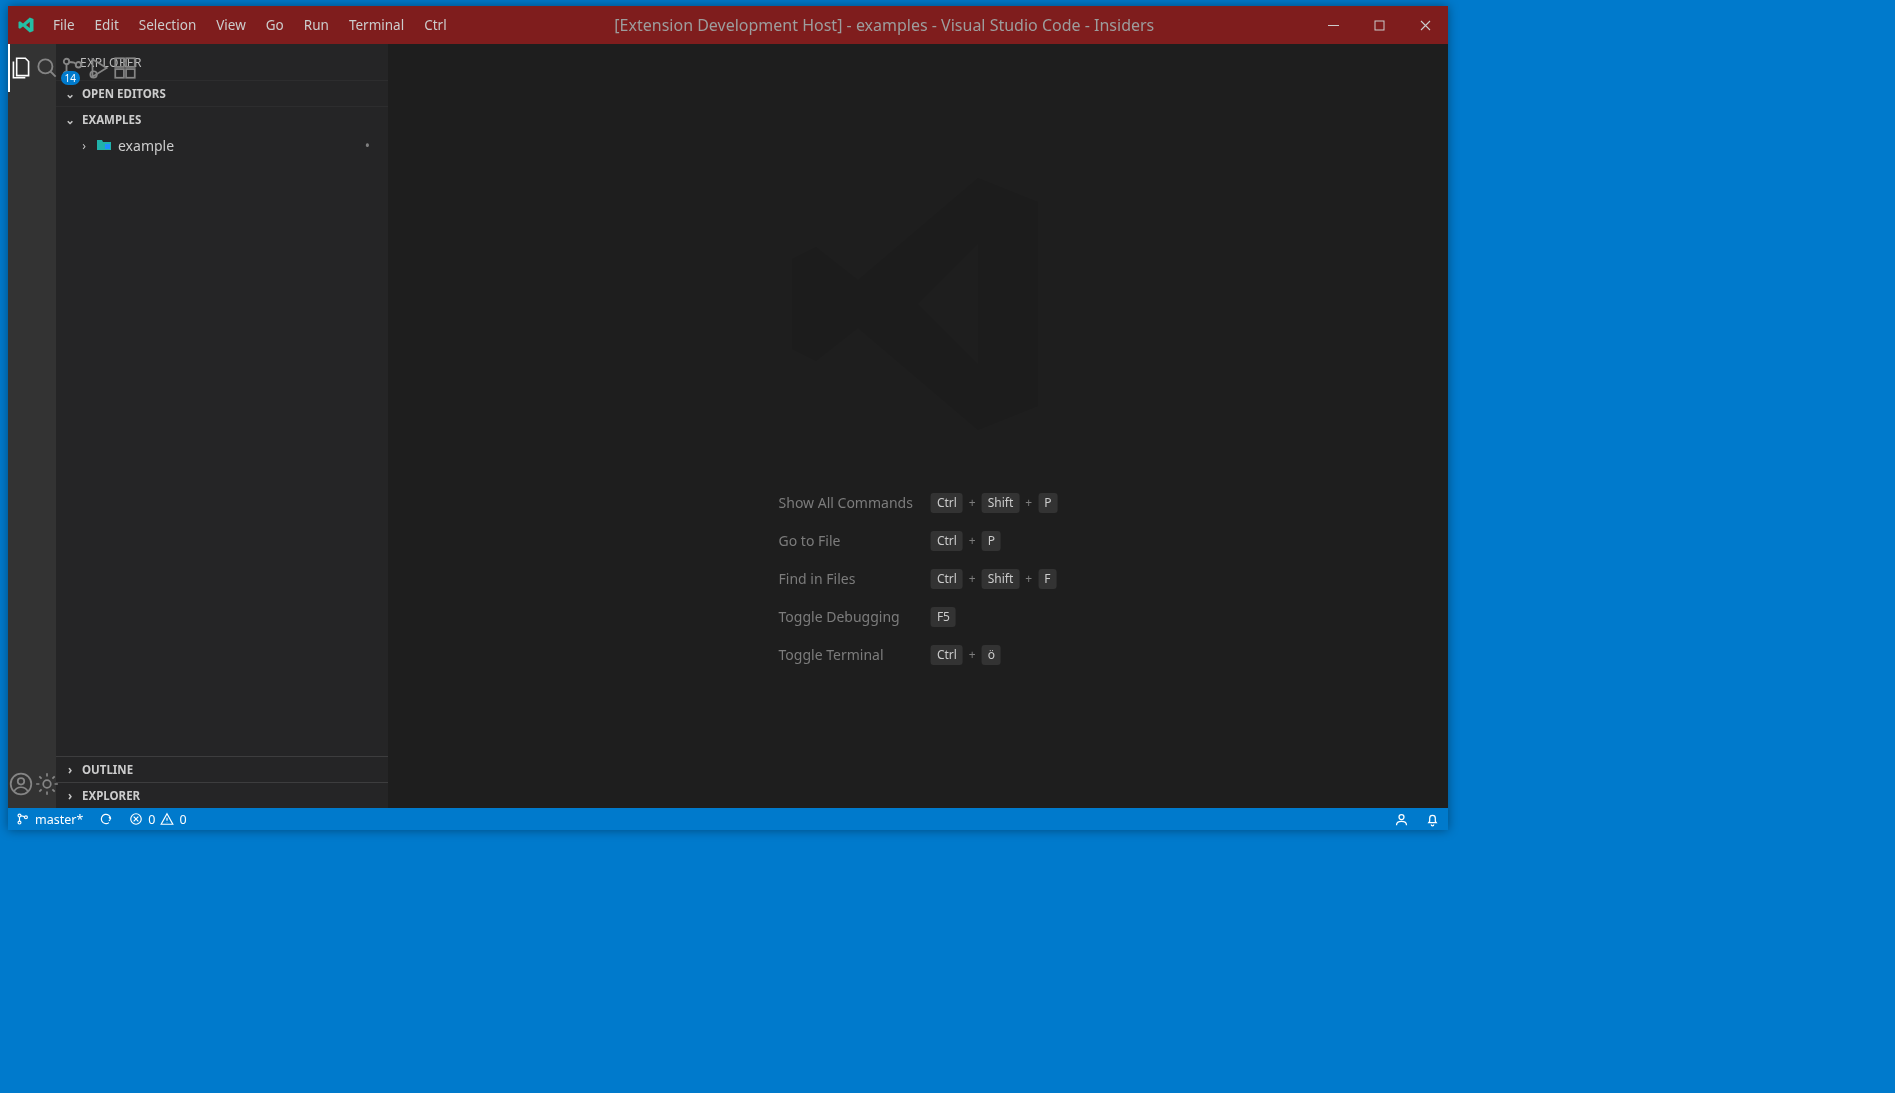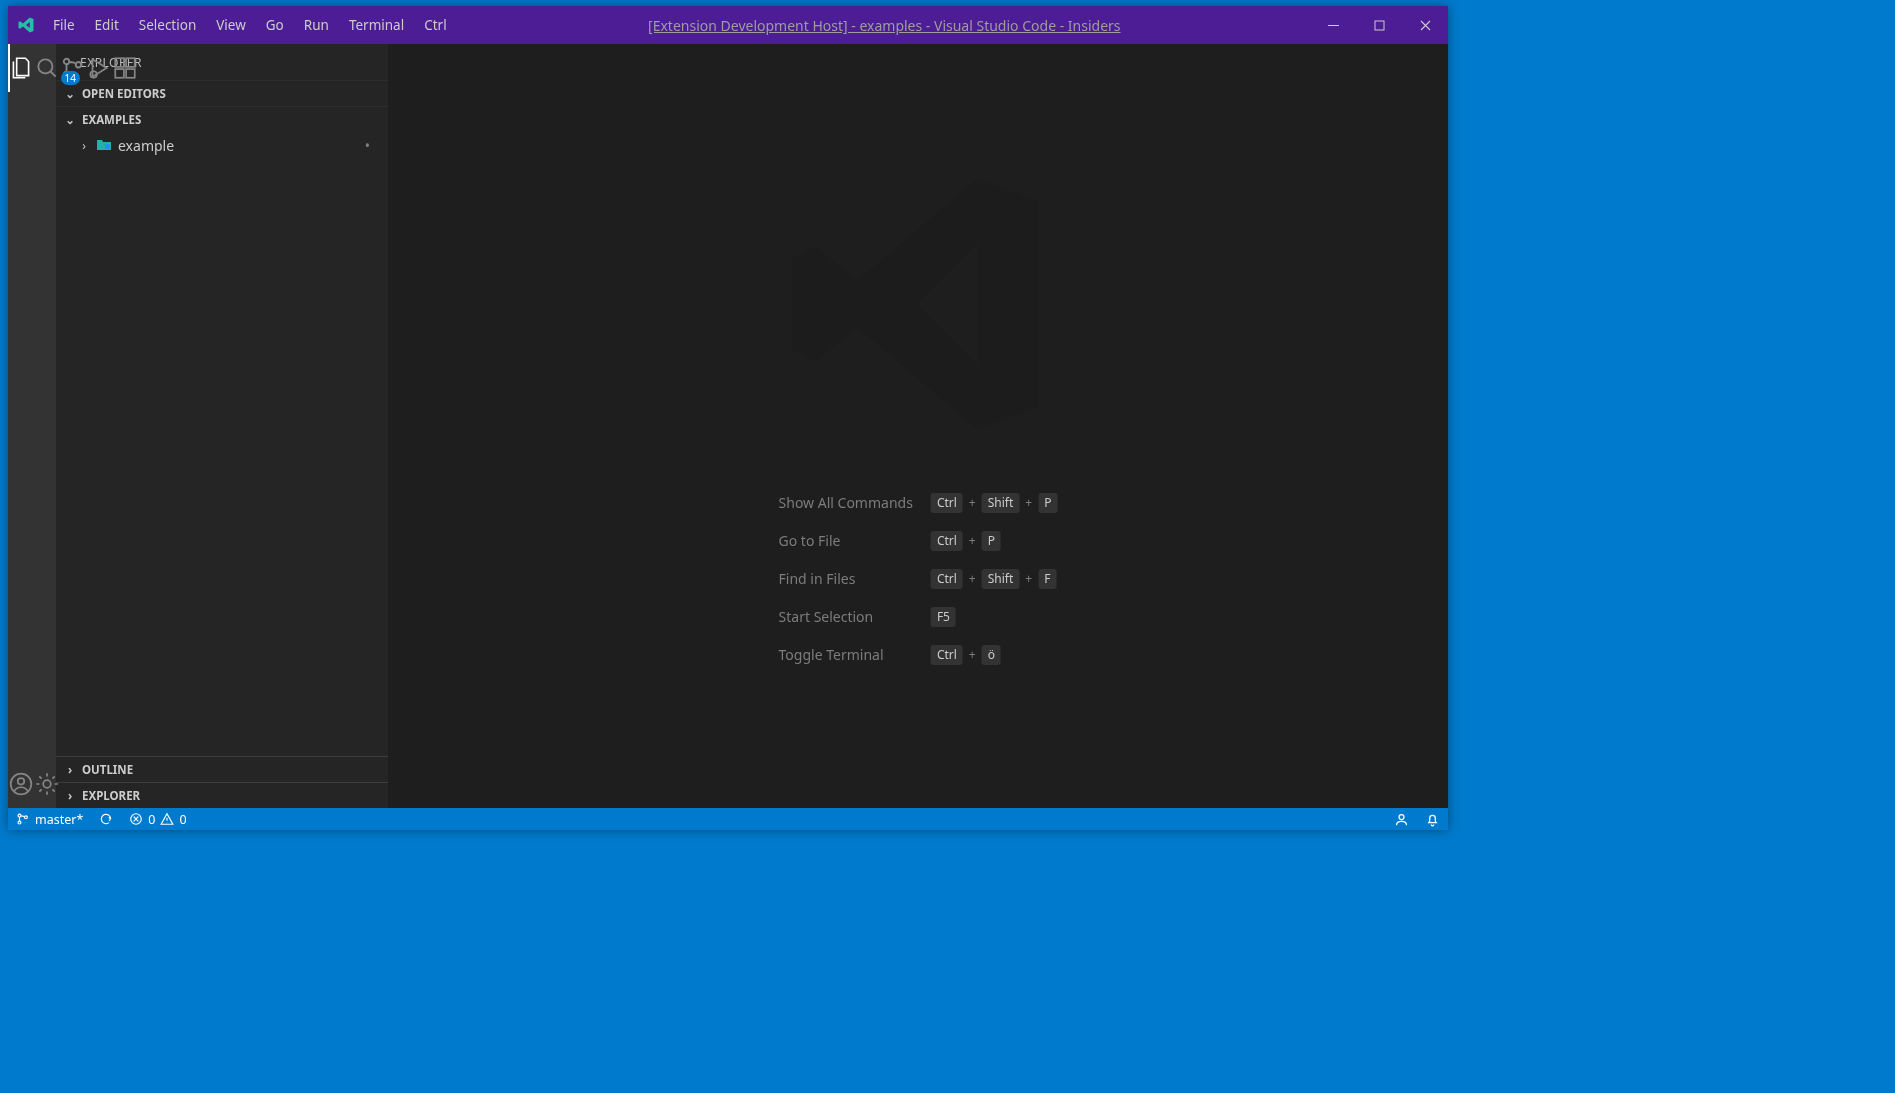--- a/index.html
+++ b/index.html
@@ -24,38 +24,37 @@
   width: 1440px; height: 824px;
   background: #252526;
   display: flex;
   flex-direction: column;
   box-shadow: 0 0 10px rgba(0,0,0,.4);
 }
 
 
 .titlebar {
   height: 38px;
-  background: #4c1d95;
+  background: #7f1d1d;
   display: flex;
   align-items: center;
   color: #cccccc;
   user-select: none;
 }
 .titlebar .app-icon {
   width: 36px; display: flex; justify-content: center; align-items: center;
 }
 .titlebar .app-icon svg { width: 18px; height: 18px; }
 .menubar { display: flex; gap: 2px; }
 .menubar .menu-item {
   padding: 6px 9px; font-size: 13.5px; color: #cccccc; cursor: default;
 }
 .titlebar .title-text {
-  flex: 1; text-align: center; color: #9d9d9d; font-size: 14px;
+  flex: 1; text-align: center; color: #9d9d9d; font-size: 16px;
   padding-right: 135px; 
-  text-decoration: underline;
 }
 .window-controls { position: absolute; right: 0; top: 0; display: flex; }
 .window-controls .ctrl {
   width: 46px; height: 38px; display: flex; justify-content: center; align-items: center;
   color: #cccccc;
 }
 
 
 .body-row { flex: 1; display: flex; min-height: 0; }
 .activitybar {
@@ -296,21 +295,21 @@
             <span class="key">P</span>
           </div>
           <div class="wm-label">Find in Files</div>
           <div class="wm-keys">
             <span class="key">Ctrl</span>
             <span class="keyplus">+</span>
             <span class="key">Shift</span>
             <span class="keyplus">+</span>
             <span class="key">F</span>
           </div>
-          <div class="wm-label">Start Selection</div>
+          <div class="wm-label">Toggle Debugging</div>
           <div class="wm-keys">
             <span class="key">F5</span>
           </div>
           <div class="wm-label">Toggle Terminal</div>
           <div class="wm-keys">
             <span class="key">Ctrl</span>
             <span class="keyplus">+</span>
             <span class="key">ö</span>
           </div>
         </div>

